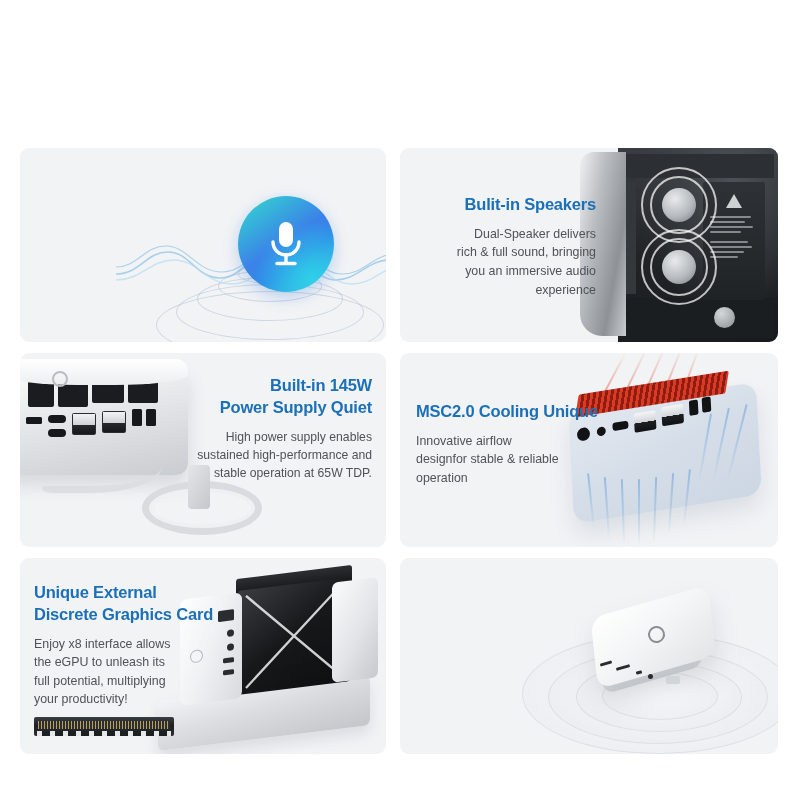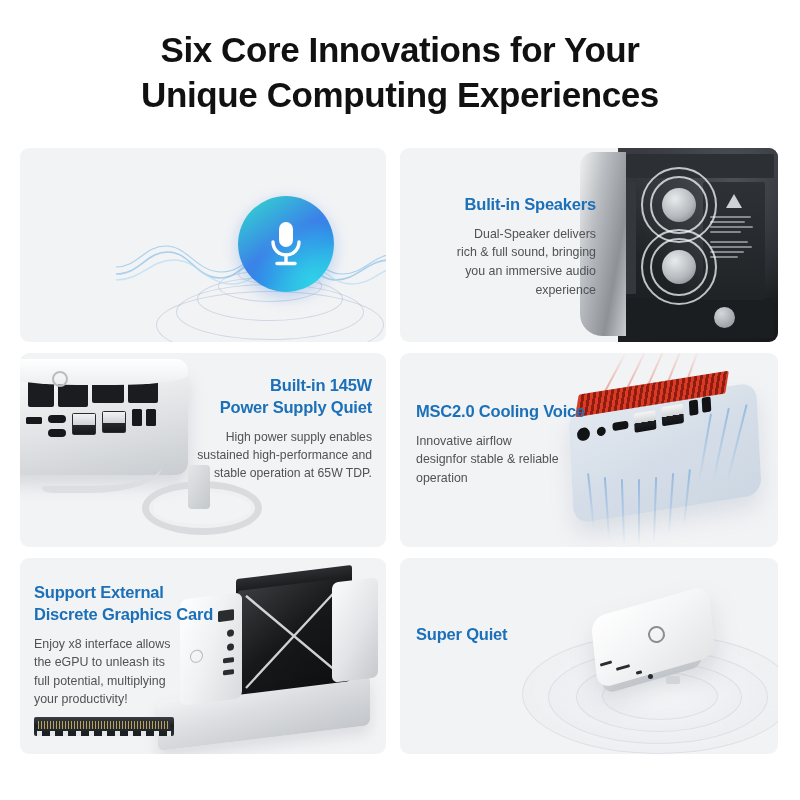--- a/index.html
+++ b/index.html
@@ -352,24 +352,20 @@
     transform: rotate(-16deg);
     z-index: 6;
   }
   .q-port { position: absolute; background: #2a2d30; border-radius: 1px; z-index: 6; }
 </style>
 </head>
 <body>
 
 <div class="page">
 
-  <h1 class="page-heading">
-    <span class="hl">Six Core Innovations for Your</span>
-    <span class="hl">Unique Computing Experiences</span>
-  </h1>
 
   <div class="cards-grid">
 
     <div class="card c1">
       <div class="voice-art">
 
         <div class="ripples">
           <i style="width:64px;height:20px;top:4px;"></i>
           <i style="width:104px;height:32px;top:10px;"></i>
           <i style="width:146px;height:44px;top:17px;"></i>
@@ -505,21 +501,21 @@
         <div class="cold-stream" style="left:110px;top:126px;width:2px;height:68px;"></div>
         <div class="cold-stream" style="left:126px;top:124px;width:2px;height:66px;transform:rotate(2deg);"></div>
         <div class="cold-stream" style="left:142px;top:120px;width:2px;height:62px;transform:rotate(4deg);"></div>
         <div class="cold-stream" style="left:158px;top:116px;width:2px;height:56px;transform:rotate(6deg);"></div>
         <div class="cold-stream" style="left:176px;top:60px;width:2px;height:70px;transform:rotate(10deg);"></div>
         <div class="cold-stream" style="left:192px;top:54px;width:2px;height:76px;transform:rotate(12deg);"></div>
         <div class="cold-stream" style="left:208px;top:50px;width:2px;height:80px;transform:rotate(14deg);"></div>
       </div>
 
       <div class="card-text">
-        <div class="card-title">MSC2.0 Cooling Voice</div>
+        <div class="card-title">MSC2.0 Cooling Unique</div>
         <div class="card-body">Innovative airflow
 designfor stable &amp; reliable
 operation</div>
       </div>
     </div>
 
     <div class="card c5">
       <div class="egpu-art">
         <div class="egpu-base"></div>
         <div class="egpu-top"></div>
@@ -538,21 +534,21 @@
           <div class="badge"></div>
         </div>
       </div>
 
       <div class="pcie-slot">
         <div class="pins"></div>
         <div class="feet"></div>
       </div>
 
       <div class="card-text">
-        <div class="card-title">Support External
+        <div class="card-title">Unique External
 Discrete Graphics Card</div>
         <div class="card-body">Enjoy x8 interface allows
 the eGPU to unleash its
 full potential, multiplying
 your productivity!</div>
       </div>
     </div>
 
     <div class="card c6">
       <div class="quiet-art">
@@ -567,18 +563,17 @@
           <div class="q-logo"></div>
           <div class="q-port" style="left:8px;top:60px;width:12px;height:3px;transform:rotate(-16deg);"></div>
           <div class="q-port" style="left:24px;top:64px;width:14px;height:3px;transform:rotate(-16deg);"></div>
           <div class="q-port" style="left:44px;top:69px;width:6px;height:3px;transform:rotate(-16deg);"></div>
           <div class="q-port" style="left:56px;top:72px;width:5px;height:5px;border-radius:50%;"></div>
           <div class="q-port" style="left:74px;top:74px;width:14px;height:8px;border-radius:2px;background:#d2d5d8;"></div>
         </div>
       </div>
 
       <div class="card-text">
-        <div class="card-title">Super Quiet</div>
       </div>
     </div>
 
   </div>
 </div>
 
 </body></html>

